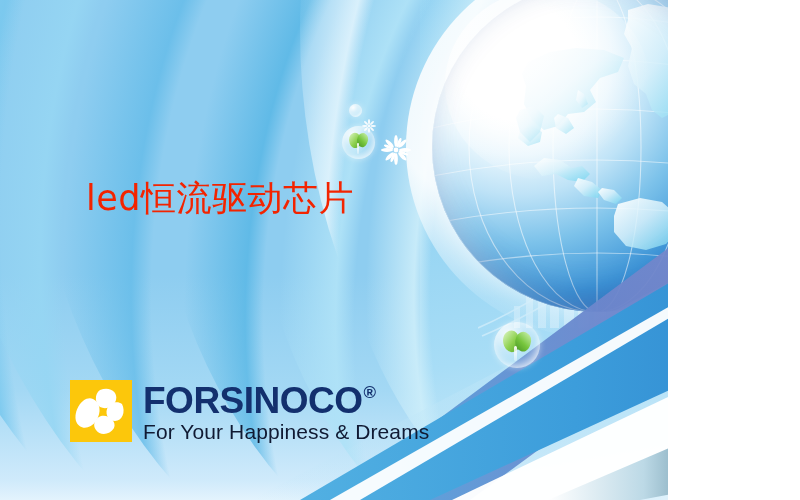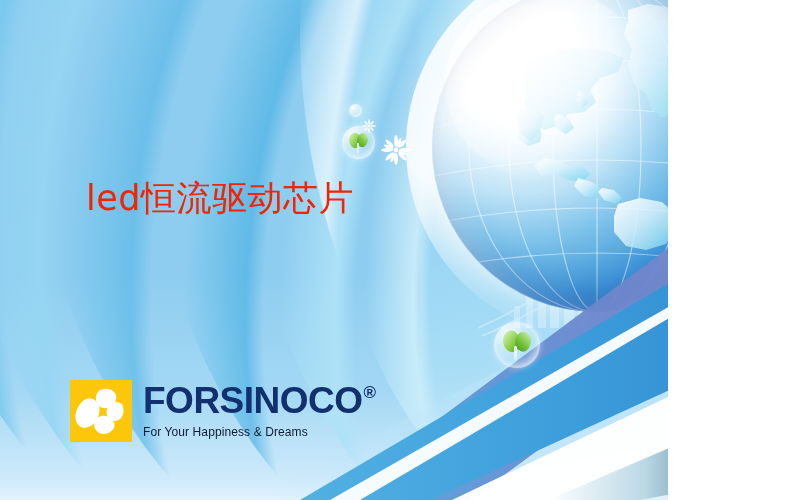--- a/index.html
+++ b/index.html
@@ -214,21 +214,21 @@
     align-items: flex-start;
   }
   .brand .reg {
     font-size: 17px;
     line-height: 17px;
     margin-top: 2px;
     margin-left: 1px;
   }
   .tagline {
     color: #101a33;
-    font-size: 12px;
+    font-size: 21px;
     line-height: 20px;
     margin-top: 3px;
     letter-spacing: .1px;
     font-family: "Liberation Sans", sans-serif;
   }
 </style>
 </head>
 <body>
 
 <div id="banner">

